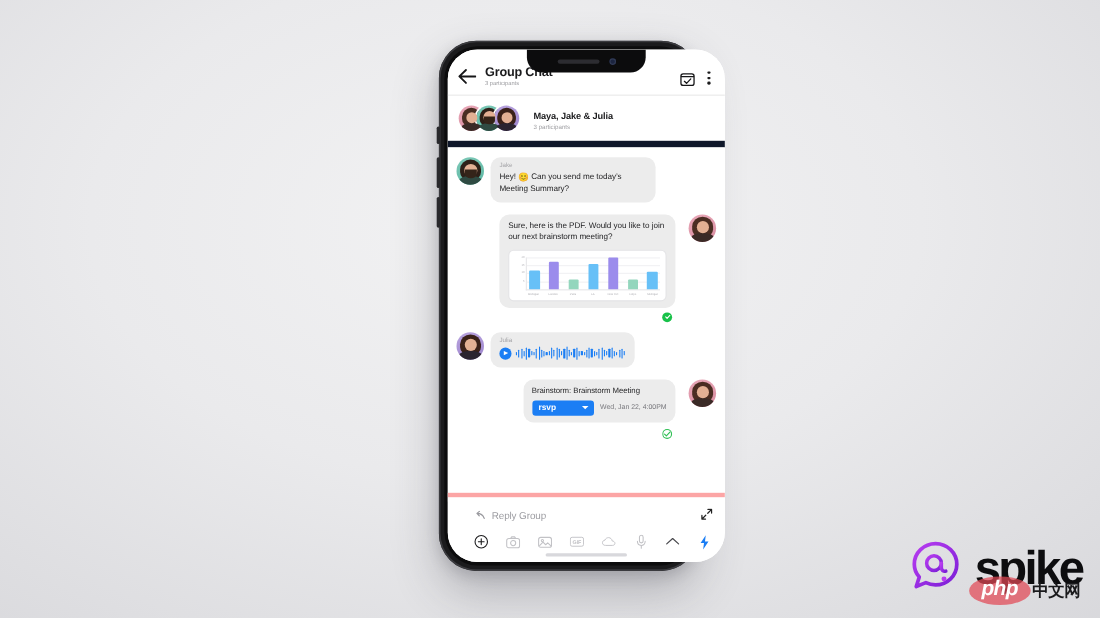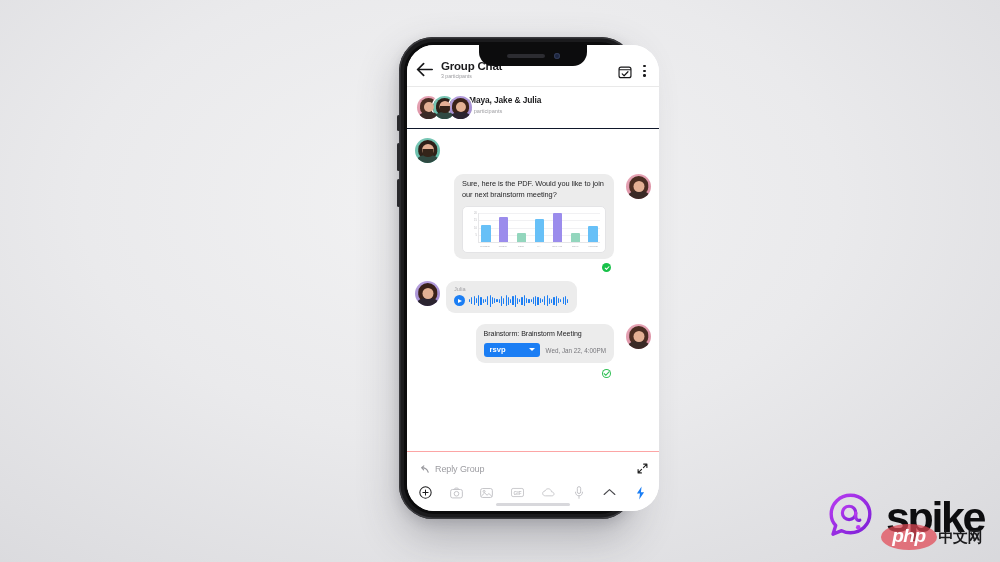--- a/index.html
+++ b/index.html
@@ -93,24 +93,24 @@
   }
   #header-subtitle {
     font-size: 5.2px; color: #9a9a9e; margin-top: 1px;
   }
   .header-action { flex: none; cursor: pointer; display:flex; align-items:center; }
   #kebab-icon { display: flex; flex-direction: column; gap: 2.2px; padding: 2px 4px; }
   #kebab-icon i { width: 2.6px; height: 2.6px; border-radius: 50%; background: #1b1b1d; display:block; }
 
   
   #participants-bar {
-    display: flex; align-items: flex-start; gap: 4px;
+    display: flex; align-items: flex-end; gap: 20px;
     padding: 9px 10px;
     background: #ffffff;
-    border-bottom: 1px solid #0f172a;
+    border-bottom: 6px solid #0f172a;
   }
   #avatar-stack { display: flex; flex: none; }
   #avatar-stack .avatar { margin-right: -7px; box-shadow: 0 0 0 1.6px #fff; }
   #participants-text { line-height: 1.15; }
   #participants-title { font-size: 8.4px; font-weight: 700; color: #1b1b1d; letter-spacing: -0.1px; }
   #participants-count { font-size: 5.6px; color: #a0a0a4; margin-top: 2px; }
 
   
   .avatar {
     width: 23px; height: 23px; border-radius: 50%;
@@ -258,21 +258,22 @@
     border-left: 3.1px solid transparent;
     border-right: 3.1px solid transparent;
     border-top: 3.4px solid #ffffff;
   }
   #invite-datetime { font-size: 6.3px; color: #77777c; }
 
   
   #composer {
     position: absolute; left: 0; right: 0; bottom: 0;
     background: #ffffff;
-    border-top: 1px solid #fca5a5;
+    border-top: 4px solid #fca5a5;
+    padding-left: 12px;
   }
   #reply-row {
     display: flex; align-items: center; gap: 6px;
     padding: 8px 11px 7px 11px;
   }
   #reply-placeholder { flex: 1; font-size: 9px; color: #9d9da2; letter-spacing: -0.1px; }
   #toolbar-row {
     display: flex; align-items: center; justify-content: space-between;
     padding: 1px 12px 12px 12px;
   }
@@ -377,20 +378,28 @@
     </div>
 
     <div id="conversation">
 
       <div class="msg-row">
         <div class="avatar lg av-jake">
           <span class="av-hair"></span>
             <span class="av-face"></span>
             <span class="av-beard"></span>
             <span class="av-body"></span>
+        </div>
+        <div class="bubble">
+          <div class="sender-name">Jake</div>
+          <div class="msg-text">
+            <span>Hey!</span>
+            <span class="emoji-inline">😊</span>
+            <span>Can you send me today’s Meeting Summary?</span>
+          </div>
         </div>
       </div>
 
       <div class="msg-row out">
         <div class="bubble wide">
           <div class="msg-text">Sure, here is the PDF. Would you like to join our next brainstorm meeting?</div>
 
           <div id="pdf-card">
             <div id="chart-plot">
               <div class="gridline" style="top:0%"></div>

